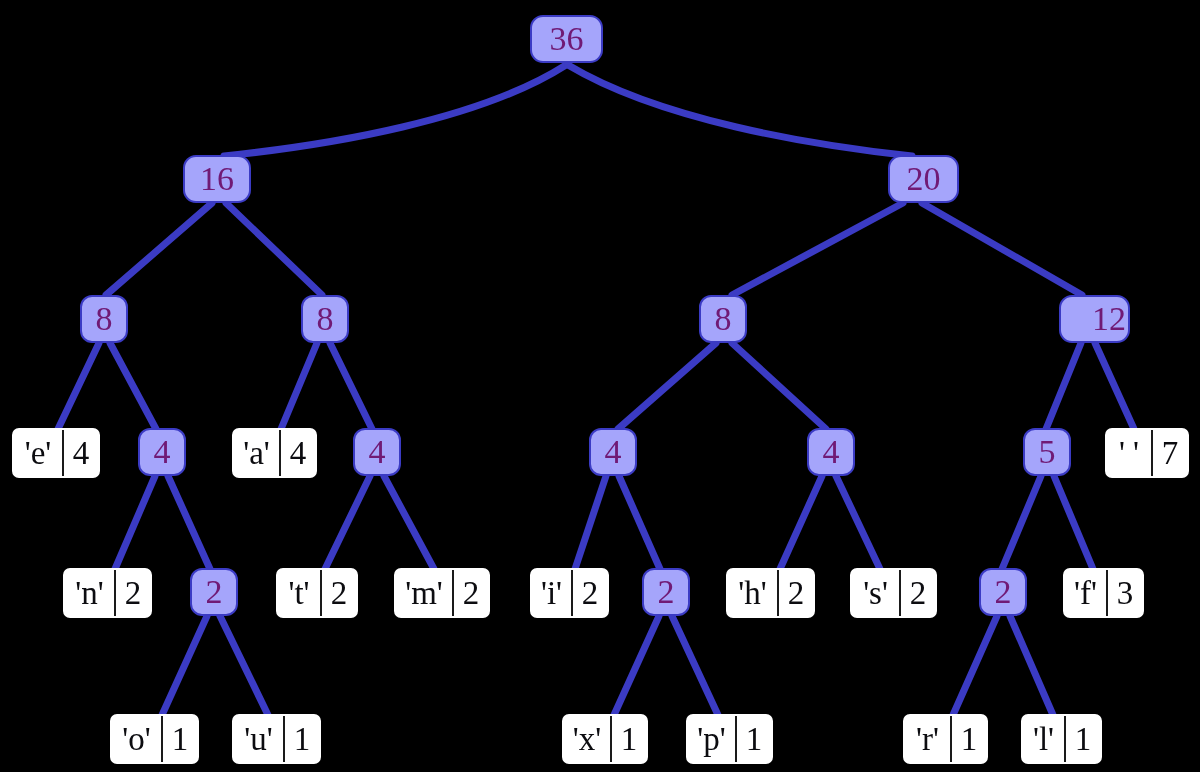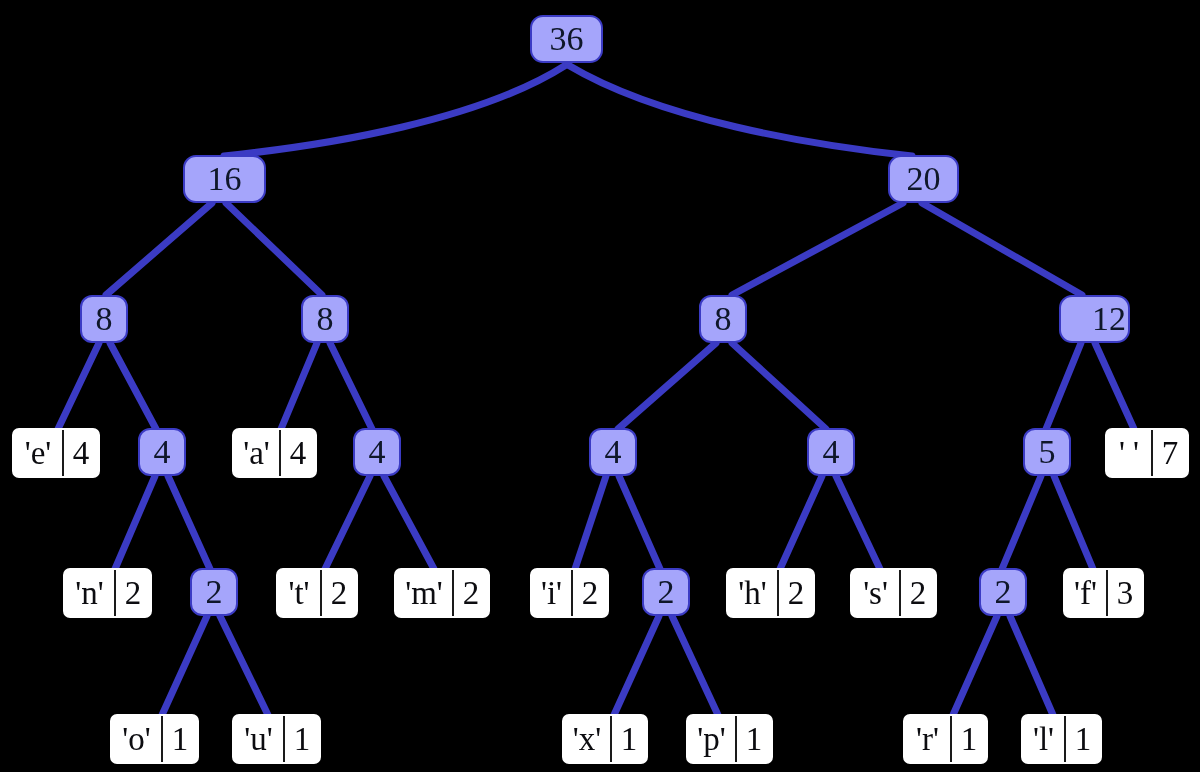--- a/index.html
+++ b/index.html
@@ -31,21 +31,21 @@
     box-sizing: border-box;
     display: flex;
     align-items: stretch;
     justify-content: center;
   }
   
   .internal {
     background: #a5a5fb;
     border: 2px solid #3b3bc4;
     border-radius: 12px;
-    color: #0f172a;
+    color: #701a75;
     align-items: center;
     justify-content: center;
     font-size: 34px;
     line-height: 1;
   }
   .internal.wide { border-radius: 13px; }
   
   .leaf {
     background: #ffffff;
     border: 2px solid #ffffff;
@@ -101,21 +101,21 @@
       <path d="M 1054 476 L 1093 569" stroke="#3b3bc4" stroke-width="7" stroke-linecap="round" fill="none"></path>
       <path d="M 207 616 L 162 715" stroke="#3b3bc4" stroke-width="7" stroke-linecap="round" fill="none"></path>
       <path d="M 220 616 L 268 715" stroke="#3b3bc4" stroke-width="7" stroke-linecap="round" fill="none"></path>
       <path d="M 659 616 L 614 715" stroke="#3b3bc4" stroke-width="7" stroke-linecap="round" fill="none"></path>
       <path d="M 672 616 L 718 715" stroke="#3b3bc4" stroke-width="7" stroke-linecap="round" fill="none"></path>
       <path d="M 997 616 L 953 715" stroke="#3b3bc4" stroke-width="7" stroke-linecap="round" fill="none"></path>
       <path d="M 1010 616 L 1053 715" stroke="#3b3bc4" stroke-width="7" stroke-linecap="round" fill="none"></path>
     </svg>
   <div id="nodes-layer">
       <div class="node internal wide" style="left: 530px; top: 15px; width: 73px; height: 48px;">36</div>
-      <div class="node internal wide" style="left: 183px; top: 155px; width: 83px; height: 48px;">16</div>
+      <div class="node internal wide" style="left: 183px; top: 155px; width: 68px; height: 48px;">16</div>
       <div class="node internal wide" style="left: 878px; top: 155px; width: 71px; height: 48px; margin-left: 10px;">20</div>
       <div class="node internal" style="left: 80px; top: 295px; width: 48px; height: 48px;">8</div>
       <div class="node internal" style="left: 301px; top: 295px; width: 48px; height: 48px;">8</div>
       <div class="node internal" style="left: 699px; top: 295px; width: 48px; height: 48px;">8</div>
       <div class="node internal wide" style="left: 1059px; top: 295px; width: 71px; height: 48px; padding-left: 29px;">12</div>
       <div class="node leaf" style="left: 12px; top: 428px; width: 88px; height: 50px;">
         <div class="cell ch" style="flex: 1 1 auto;">'e'</div>
         <div class="cell ct" style="flex: 0 0 auto;">4</div>
       </div>
       <div class="node internal" style="left: 138px; top: 428px; width: 48px; height: 48px;">4</div>

